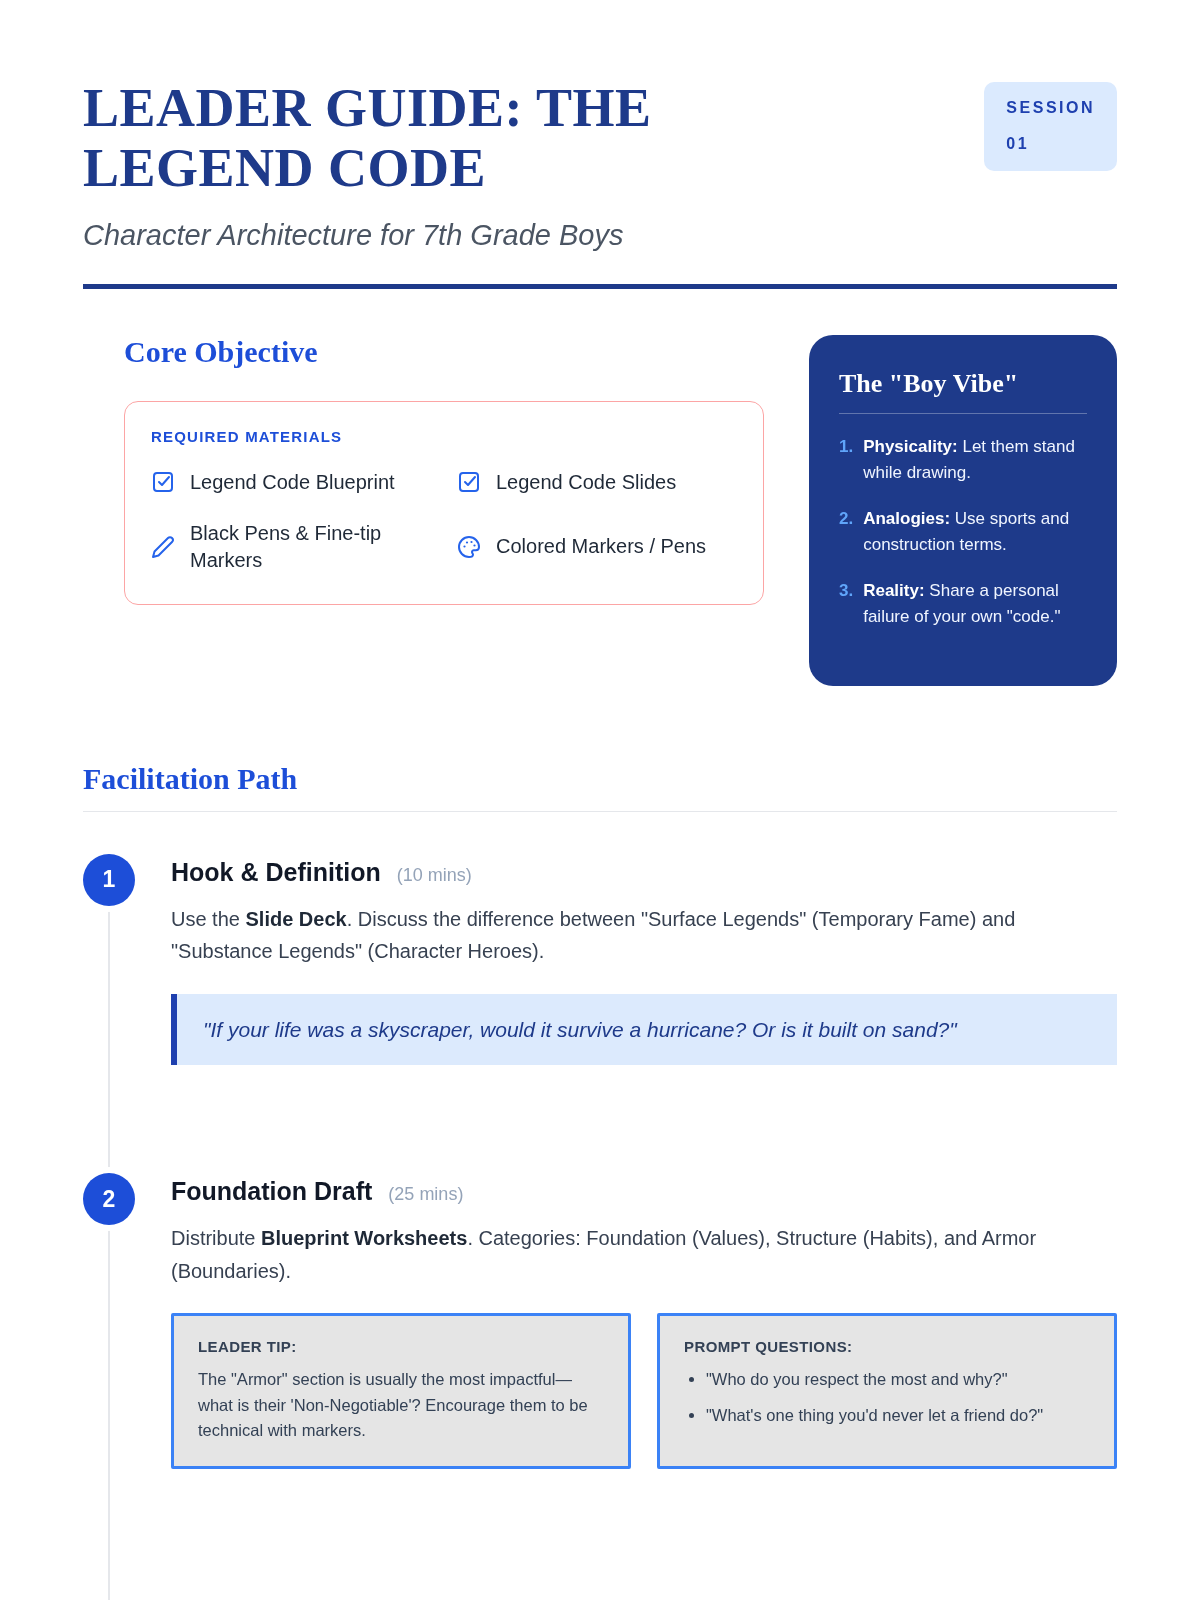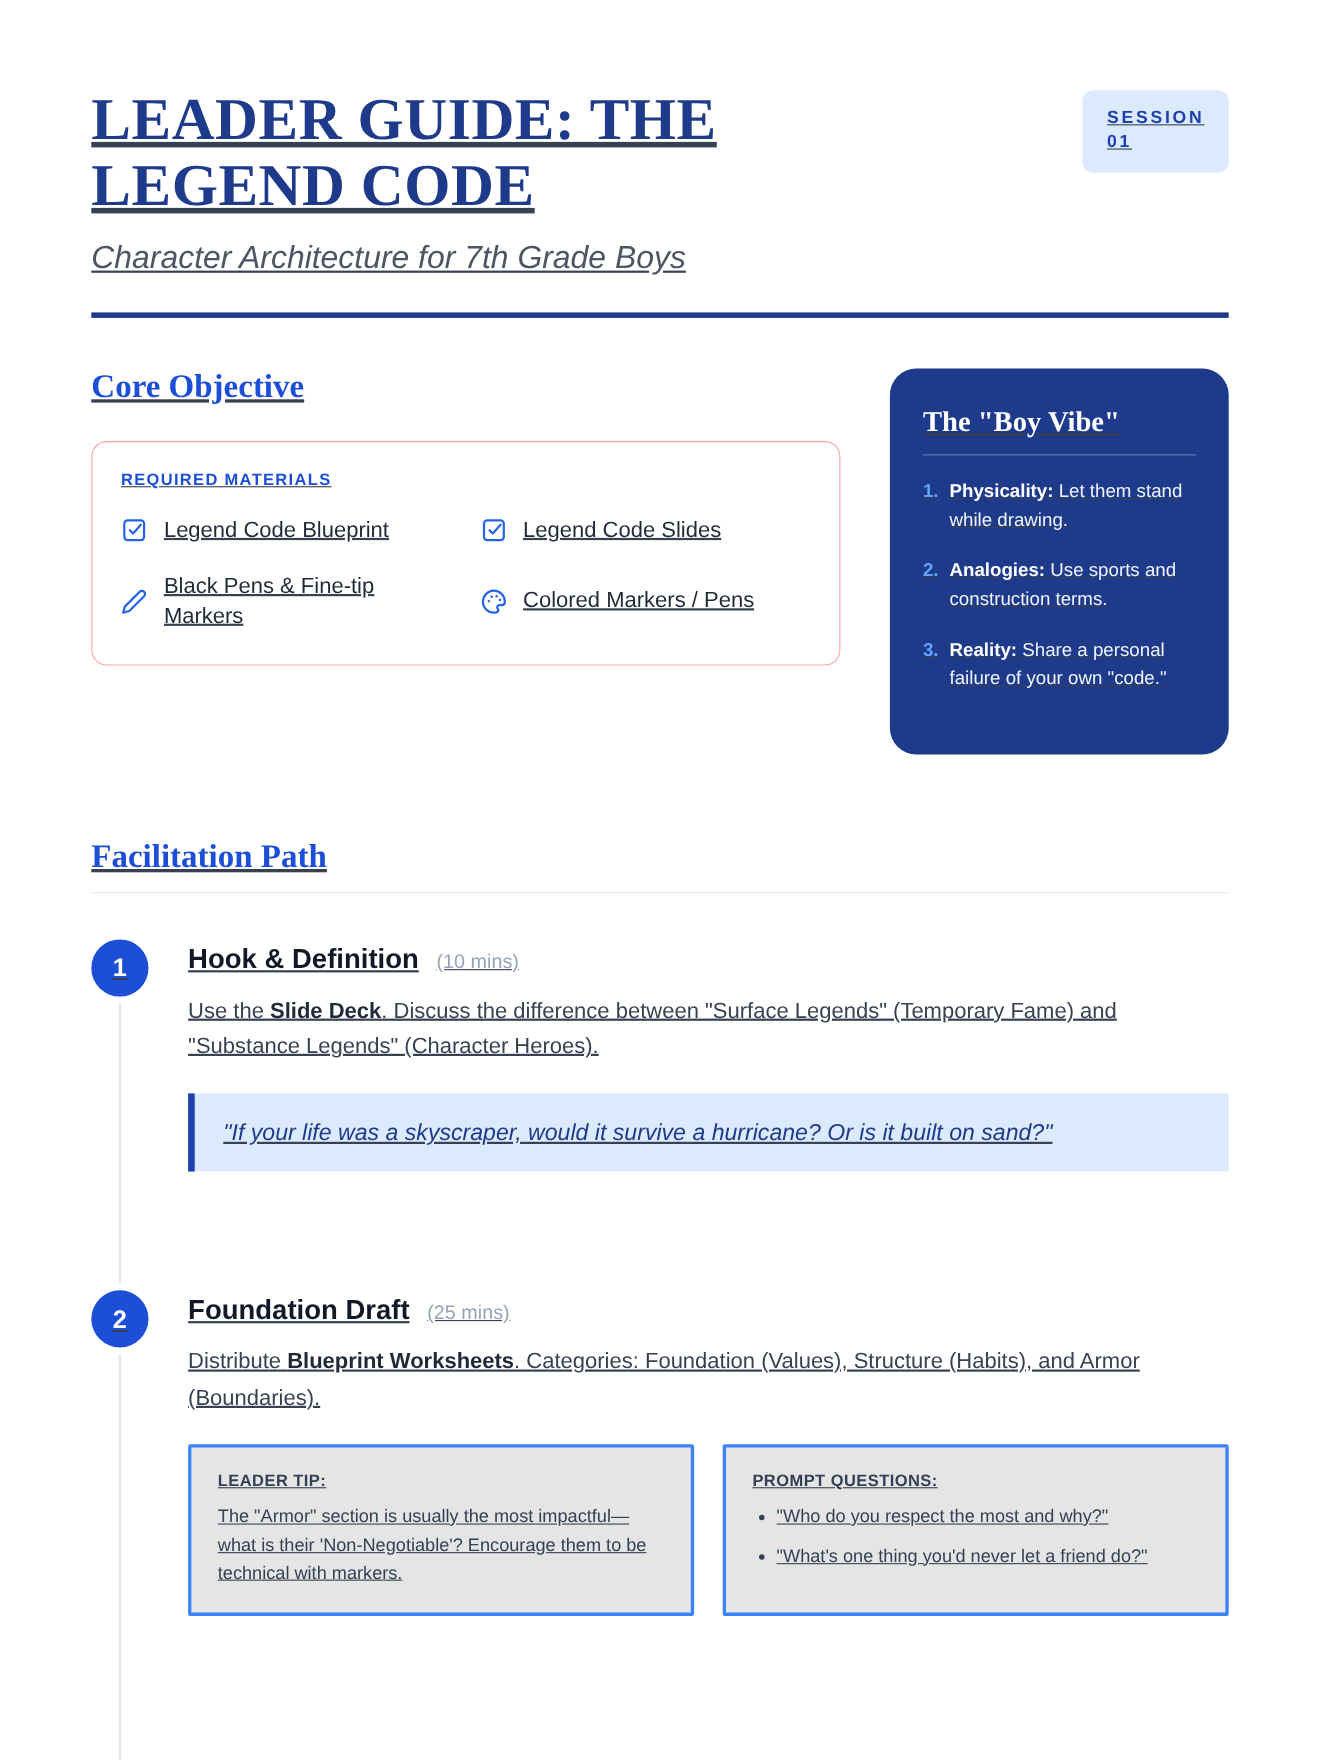--- a/index.html
+++ b/index.html
@@ -1,36 +1,36 @@
 <!DOCTYPE html>
 <html><head>
 <meta charset="utf-8">
 <style>
   * { margin: 0; padding: 0; box-sizing: border-box; }
   html, body { width: 1200px; height: 1600px; overflow: hidden; background: #ffffff; }
   body { font-family: "Liberation Sans", sans-serif; color: #374151; }
-  .page { width: 1200px; height: 1600px; padding: 78px 83px 0 83px; position: relative; overflow: hidden; text-decoration: underline; }
+  .page { width: 1200px; height: 1600px; padding: 78px 83px 0 83px; position: relative; overflow: hidden; }
 
   
   .header-row { display: flex; justify-content: space-between; align-items: flex-start; }
   h1.title {
     font-family: "Liberation Serif", serif;
     font-size: 54px; line-height: 1.12; font-weight: 800;
     color: #1e3a8a; max-width: 800px; letter-spacing: 0.5px;
   }
   .badge {
     background: #dbeafe; border-radius: 10px; padding: 15px 22px;
-    display: flex; flex-direction: column; gap: 0; margin-top: 4px;
+    display: flex; flex-direction: column; gap: 14px; margin-top: 4px;
   }
   .badge span { color: #1e40af; font-weight: 700; font-size: 16px; letter-spacing: 2.5px; line-height: 1.4; }
   .subtitle { font-size: 29px; font-style: italic; color: #4b5563; margin-top: 20px; }
   .divider { height: 5px; background: #1e3a8a; margin-top: 32px; }
 
   
-  .two-col { display: flex; gap: 45px; margin-top: 46px; align-items: flex-start; }
+  .two-col { display: flex; gap: 45px; margin-top: 46px; align-items: flex-start; margin-left: 41px; }
   .left-col { flex: 1; min-width: 0; }
   h2.section-heading {
     font-family: "Liberation Serif", serif; font-size: 30px; font-weight: 700; color: #1d4ed8;
   }
   .objective-text { font-size: 23px; line-height: 1.82; color: #374151; margin-top: 14px; max-width: 665px; }
 
   
   .materials-card { border: 1px solid #fca5a5; border-radius: 14px; padding: 26px 26px 30px 26px; margin-top: 32px; }
   .materials-heading { font-size: 15px; font-weight: 700; letter-spacing: 1.2px; color: #1d4ed8; }
   .materials-grid { display: grid; grid-template-columns: 1fr 1fr; column-gap: 26px; row-gap: 24px; margin-top: 24px; }

